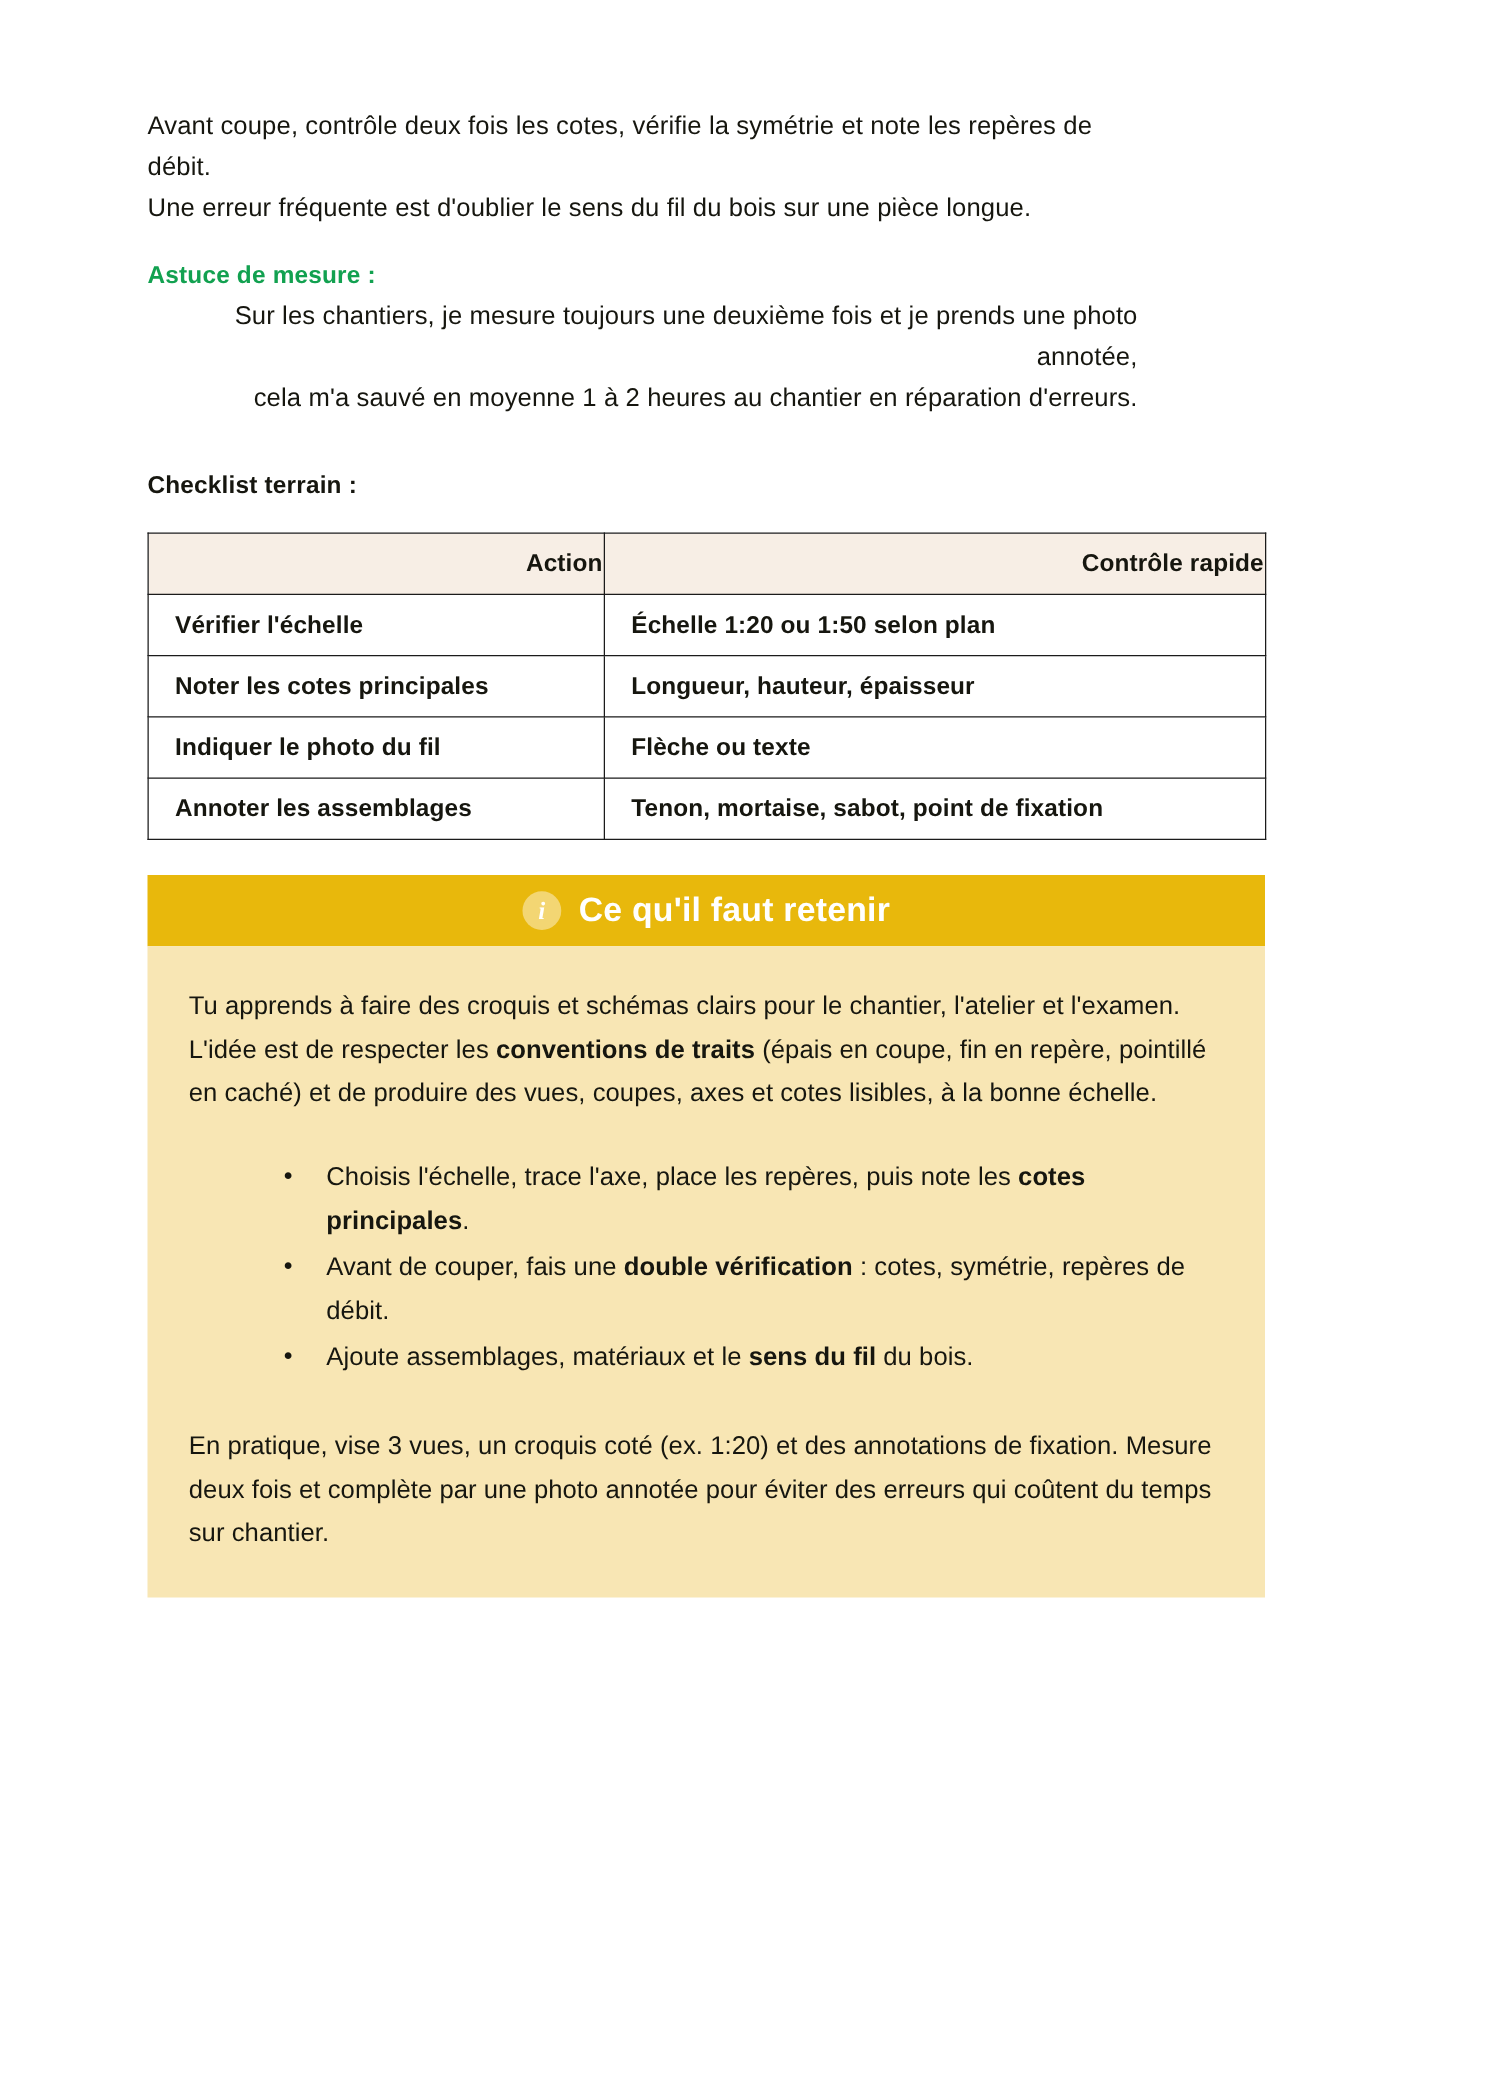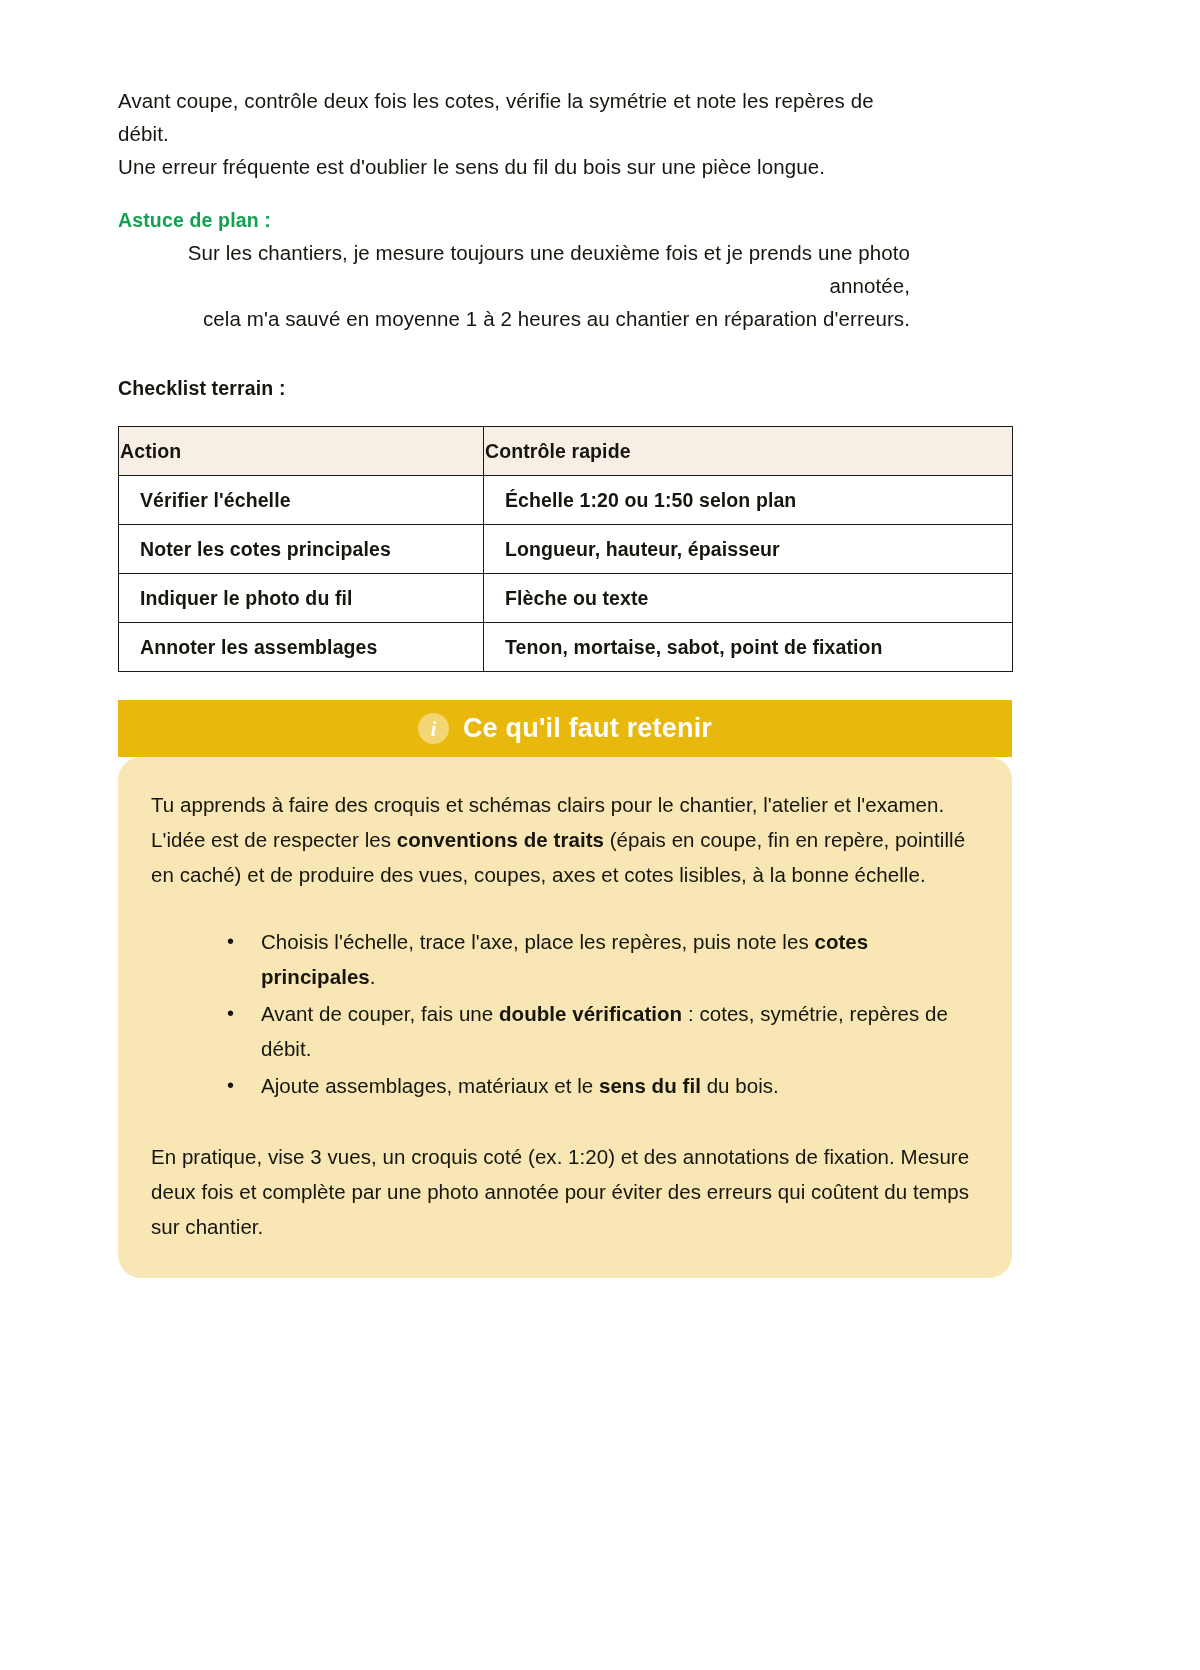--- a/index.html
+++ b/index.html
@@ -67,21 +67,21 @@
   table.checklist td {
     border: 1.6px solid #1b1b1b;
     font-size: 19.5px;
     letter-spacing: 0.1px;
     height: 49px;
     box-sizing: border-box;
   }
   table.checklist th {
     background: #f7eee5;
     font-weight: 700;
-    text-align: left;
+    text-align: right;
     font-size: 19.5px;
   }
   table.checklist td {
     text-align: left;
     padding-left: 21px;
     background: #ffffff;
     font-weight: bold;
   }
   table.checklist col.c1 { width: 365px; }
   table.checklist col.c2 { width: 529px; }
@@ -153,21 +153,21 @@
 </head>
 <body>
 
 <div class="page">
 
   <p class="intro">
     <span class="line">Avant coupe, contrôle deux fois les cotes, vérifie la symétrie et note les repères de débit.</span>
     <span class="line">Une erreur fréquente est d'oublier le sens du fil du bois sur une pièce longue.</span>
   </p>
 
-  <h3 class="tip-heading" style="color: rgb(18, 161, 80);">Astuce de plan :</h3>
+  <h3 class="tip-heading" style="color: rgb(18, 161, 80);">Astuce de mesure :</h3>
   <p class="tip-body">
     <span class="line">Sur les chantiers, je mesure toujours une deuxième fois et je prends une photo annotée,</span>
     <span class="line">cela m'a sauvé en moyenne 1 à 2 heures au chantier en réparation d'erreurs.</span>
   </p>
 
   <h3 class="checklist-heading">Checklist terrain :</h3>
 
   <table class="checklist">
     <colgroup>
         <col class="c1">
@@ -197,21 +197,21 @@
         <td>Tenon, mortaise, sabot, point de fixation</td>
       </tr>
     </tbody>
   </table>
 
   <section class="callout">
     <div class="callout-header" style="background: rgb(232, 184, 12);">
       <span class="callout-icon" style="background: rgb(243, 214, 115);">i</span>
       <span class="callout-title">Ce qu'il faut retenir</span>
     </div>
-    <div class="callout-body" style="background: rgb(248, 230, 180); border-radius: 23px;">
+    <div class="callout-body" style="background: rgb(248, 230, 180);">
       <p class="lead"><span>Tu apprends à faire des croquis et schémas clairs pour le chantier, l'atelier et l'examen. L'idée est de respecter les </span><b>conventions de traits</b><span> (épais en coupe, fin en repère, pointillé en caché) et de produire des vues, coupes, axes et cotes lisibles, à la bonne échelle.</span></p>
       <ul>
         <li><span>Choisis l'échelle, trace l'axe, place les repères, puis note les </span><b>cotes principales</b><span>.</span></li>
         <li><span>Avant de couper, fais une </span><b>double vérification</b><span> : cotes, symétrie, repères de débit.</span></li>
         <li><span>Ajoute assemblages, matériaux et le </span><b>sens du fil</b><span> du bois.</span></li>
       </ul>
       <p class="outro">En pratique, vise 3 vues, un croquis coté (ex. 1:20) et des annotations de fixation. Mesure deux fois et complète par une photo annotée pour éviter des erreurs qui coûtent du temps sur chantier.</p>
     </div>
   </section>
 

